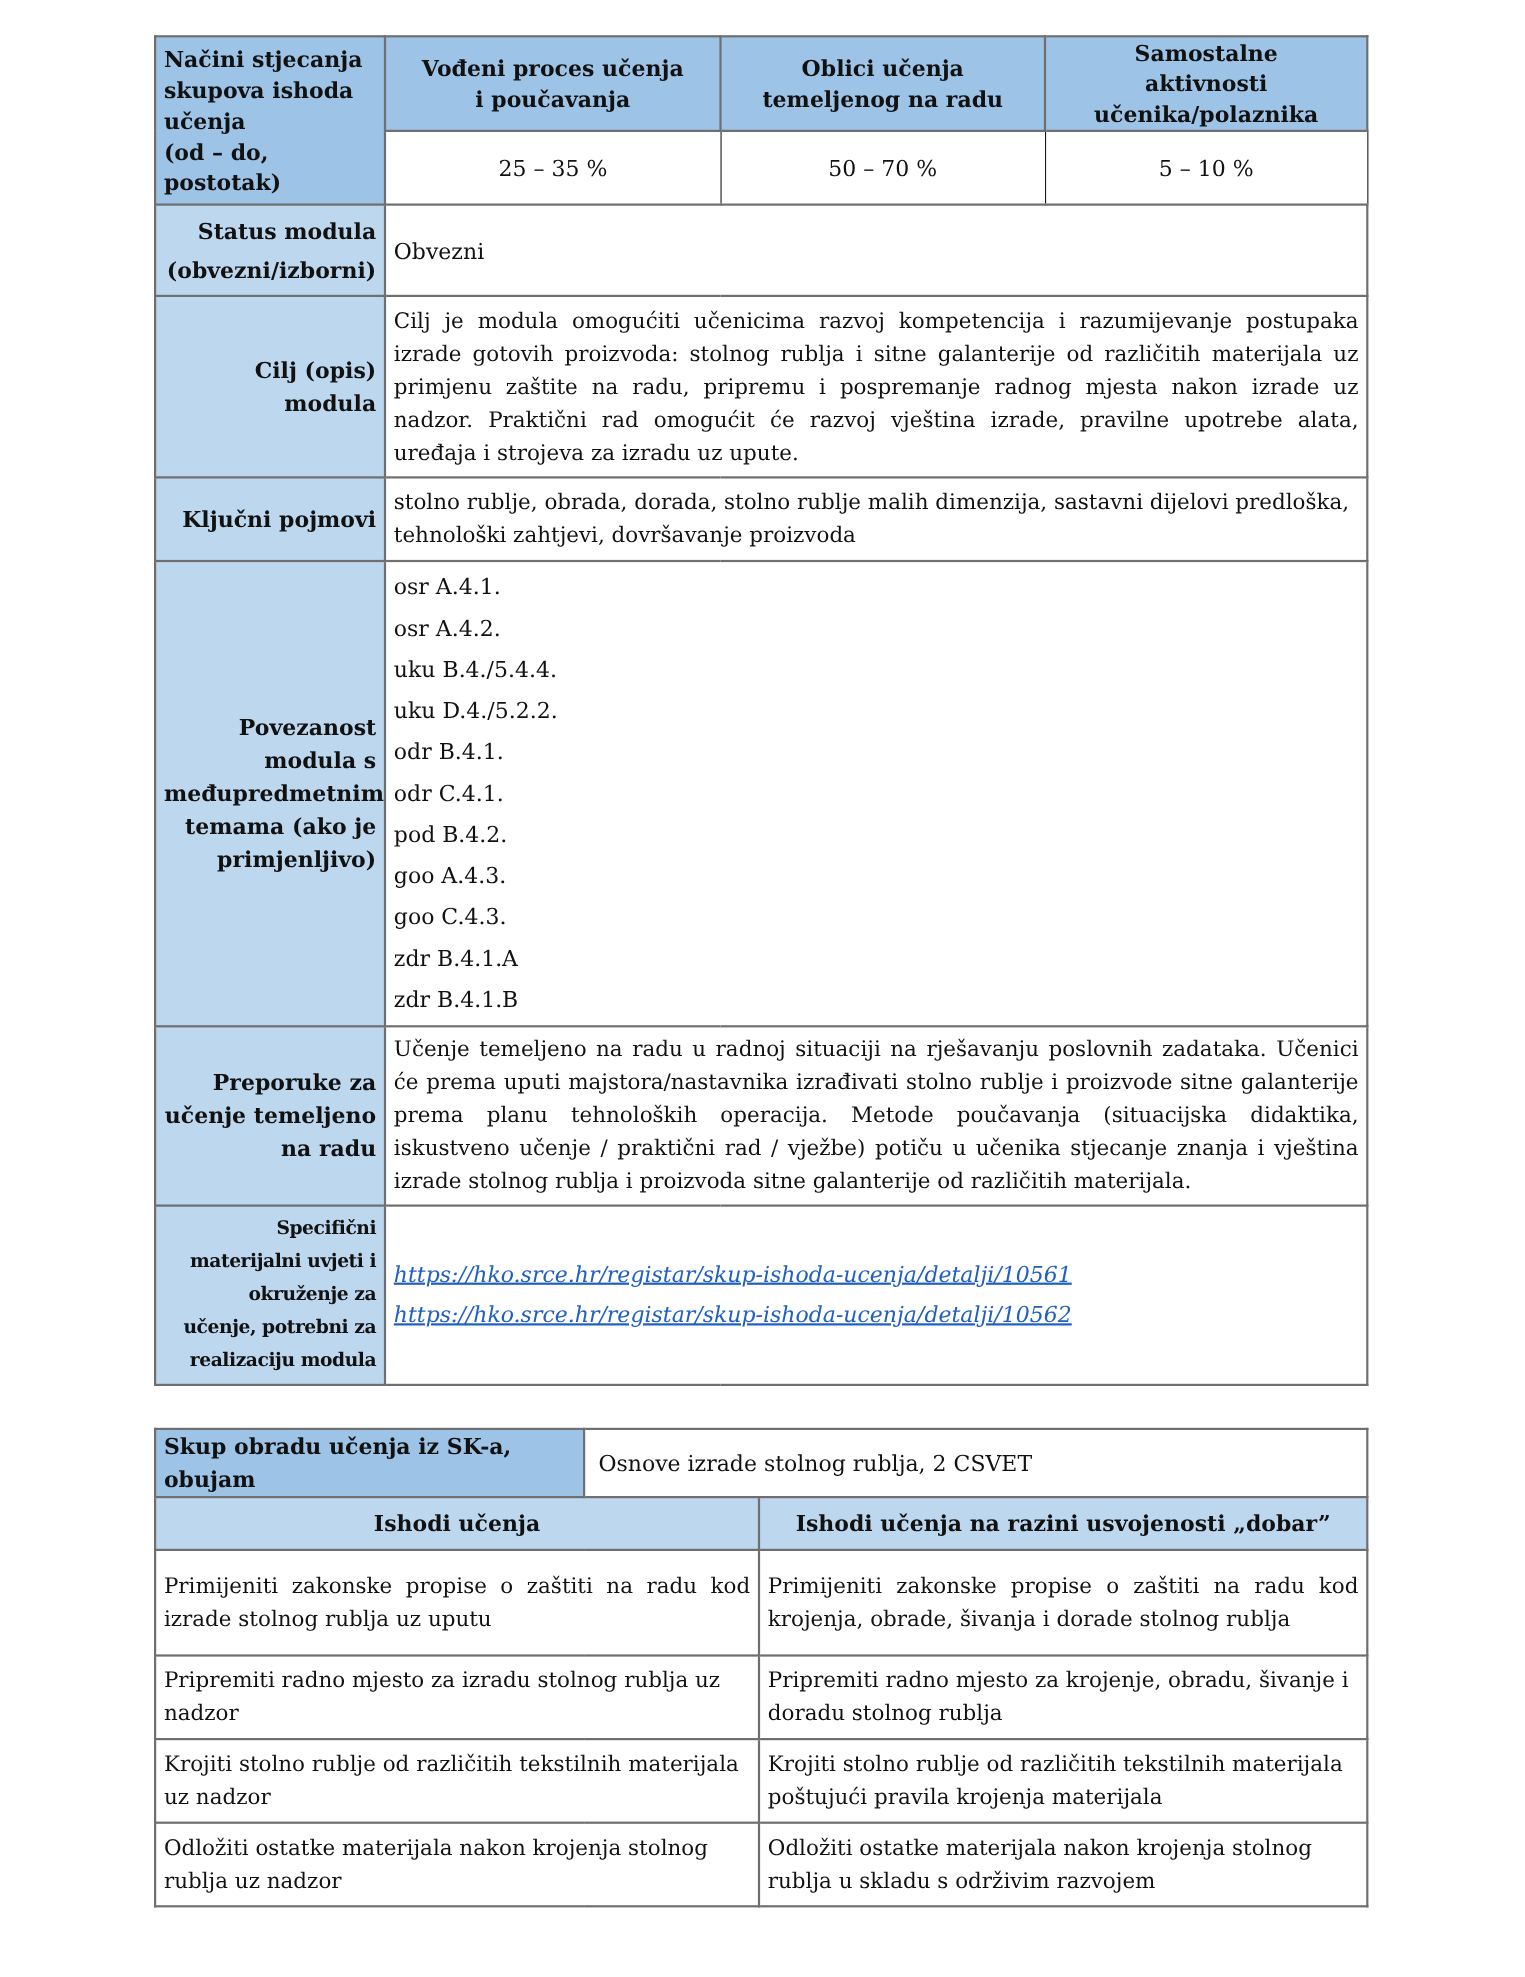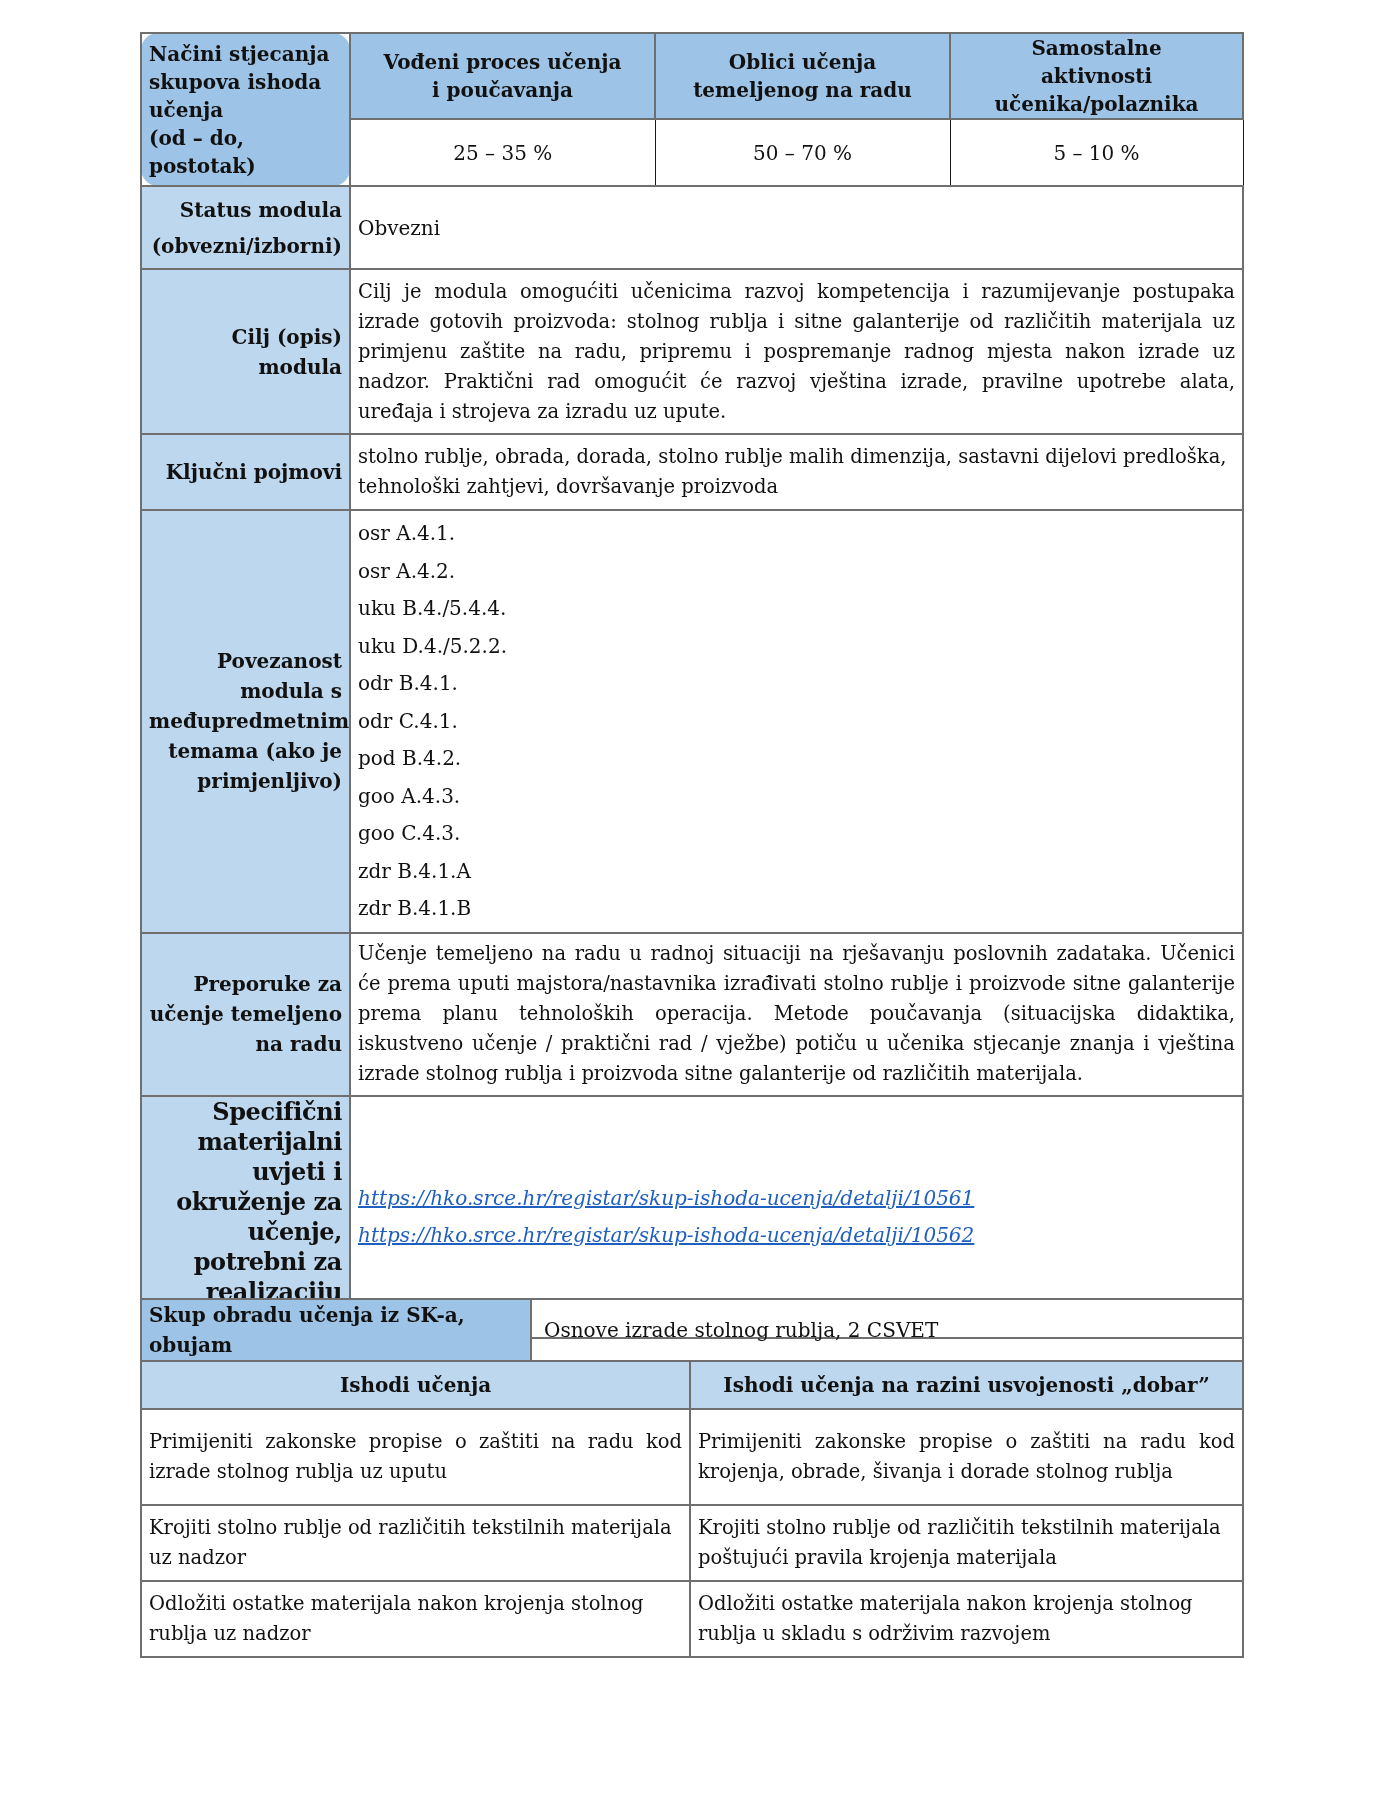--- a/index.html
+++ b/index.html
@@ -9,35 +9,35 @@
   .t1 { top: 32px; width: 1102px; }
   .t2 { top: 1298px; width: 1102px; }
   .hdr-dark { background: #9dc3e6; font-weight: bold; }
   .hdr-light { background: #bdd7ee; font-weight: bold; text-align: right; }
   .center { text-align: center; }
   .justify { text-align: justify; }
   .inner-b { border-color: #1a1a1a; border-width: 1px; }
   .link { color: #1f5fbf; text-decoration: underline; font-style: italic; display: block; }
   .topic { display: block; line-height: 37.5px; }
   .label { font-weight: normal; }
-  .cell-narrow { font-size: 24px; letter-spacing: -0.4px; }
+  .cell-narrow { font-size: 17px; letter-spacing: -0.4px; }
 </style>
 </head>
 <body>
 
 <table class="t1">
   <colgroup>
     <col style="width:209px">
       <col style="width:305px">
       <col style="width:295px">
       <col style="width:293px">
   </colgroup>
   <tbody>
       <tr style="height:75px">
-    <td rowspan="2" class="hdr-dark" style="line-height:28px;border-radius:17px;">
+    <td rowspan="2" class="hdr-dark" style="line-height:28px;">
       <span>Načini stjecanja</span><br>
       <span>skupova ishoda</span><br>
       <span>učenja</span><br>
       <span>(od – do, postotak)</span>
     </td>
     <td class="hdr-dark center" style="line-height:28px; padding:0 28px;">Vođeni proces učenja i poučavanja</td>
     <td class="hdr-dark center" style="line-height:28px; padding:0 28px;">Oblici učenja temeljenog na radu</td>
     <td class="hdr-dark center" style="line-height:28px; padding:0 28px;">Samostalne aktivnosti učenika/polaznika</td>
   </tr>
   <tr style="height:67px">
@@ -119,20 +119,24 @@
   </tr>
   <tr style="height:48px">
     <td colspan="2" class="hdr-light center" style="width:549px;">Ishodi učenja</td>
     <td class="hdr-light center">Ishodi učenja na razini usvojenosti „dobar”</td>
   </tr>
   <tr style="height:96px">
     <td colspan="2" class="justify" style="font-size:19.5px;">Primijeniti zakonske propise o zaštiti na radu kod izrade stolnog rublja uz uputu</td>
     <td class="justify" style="font-size:19.5px;">Primijeniti zakonske propise o zaštiti na radu kod krojenja, obrade, šivanja i dorade stolnog rublja</td>
   </tr>
   <tr style="height:76px">
+    <td colspan="2" style="font-size:19.5px;">Pripremiti radno mjesto za izradu stolnog rublja uz nadzor</td>
+    <td style="font-size:19.5px;">Pripremiti radno mjesto za krojenje, obradu, šivanje i doradu stolnog rublja</td>
+  </tr>
+  <tr style="height:76px">
     <td colspan="2" style="font-size:19.5px;">Krojiti stolno rublje od različitih tekstilnih materijala uz nadzor</td>
     <td style="font-size:19.5px;">Krojiti stolno rublje od različitih tekstilnih materijala poštujući pravila krojenja materijala</td>
   </tr>
   <tr style="height:76px">
     <td colspan="2" style="font-size:19.5px;">Odložiti ostatke materijala nakon krojenja stolnog rublja uz nadzor</td>
     <td style="font-size:19.5px;">Odložiti ostatke materijala nakon krojenja stolnog rublja u skladu s održivim razvojem</td>
   </tr>
 </tbody>
   </table>
 

